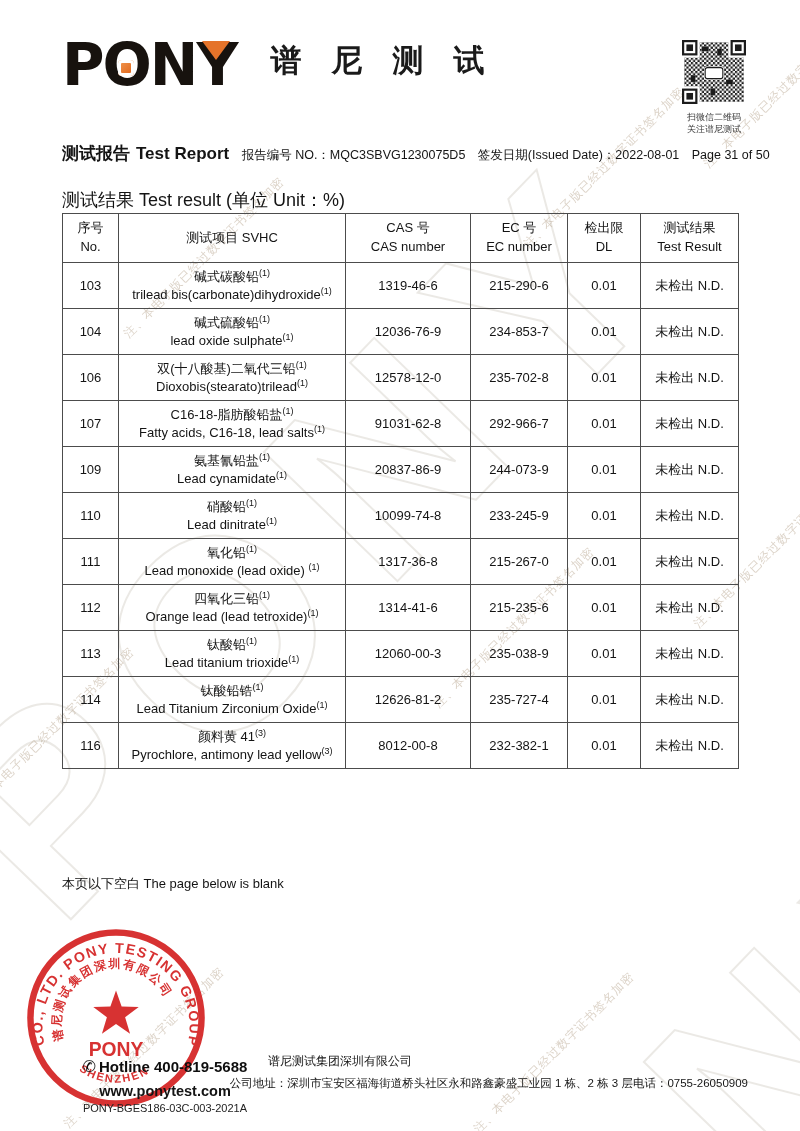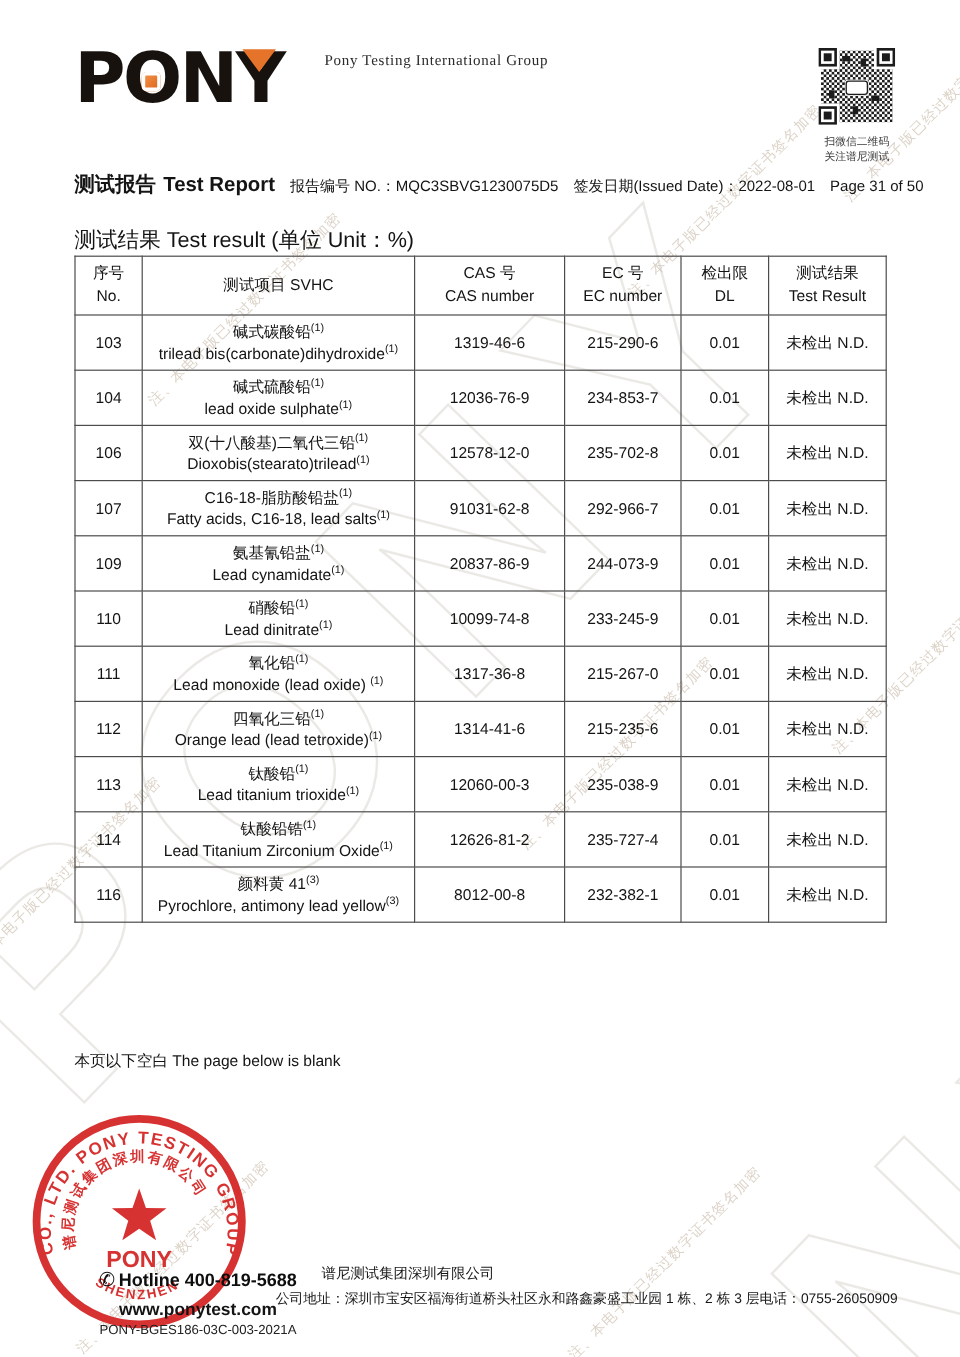--- a/index.html
+++ b/index.html
@@ -79,21 +79,21 @@
   <div class="wm wm-note" style="left:700px;top:160px;">注、本电子版已经过数字证书签名加密</div>
 
   <div class="header">
     <div class="logo-word">
         <span class="logo-letter">P</span>
         <span class="logo-letter">O<i class="o-box"></i></span>
         <span class="logo-letter">N</span>
         <span class="logo-letter">Y<i class="y-tri"></i></span>
       </div>
     <div class="logo-cn-block">
-      <div class="logo-sub">Pony Testing International Group</div>
+      <div class="logo-cn">谱尼测试</div>
     </div>
   </div>
 
   <div class="qr-block" style="position:absolute;right:50px;top:40px;z-index:2;">
     <svg width="64" height="64" viewBox="0 0 29 29">
       <defs>
         <pattern id="qrp" width="2" height="2" patternUnits="userSpaceOnUse">
           <rect width="1" height="1" x="0" y="0" fill="#1c1c1c"></rect>
           <rect width="1" height="1" x="1" y="1" fill="#1c1c1c"></rect>
         </pattern>

